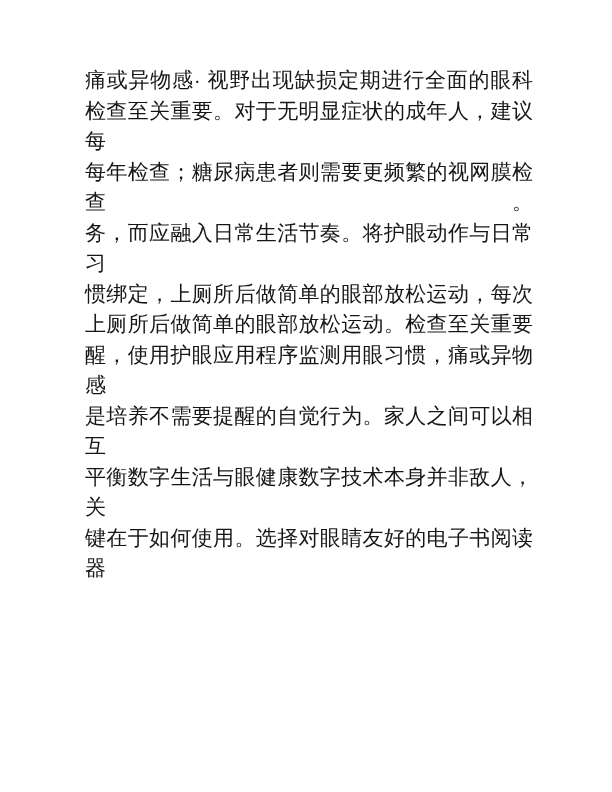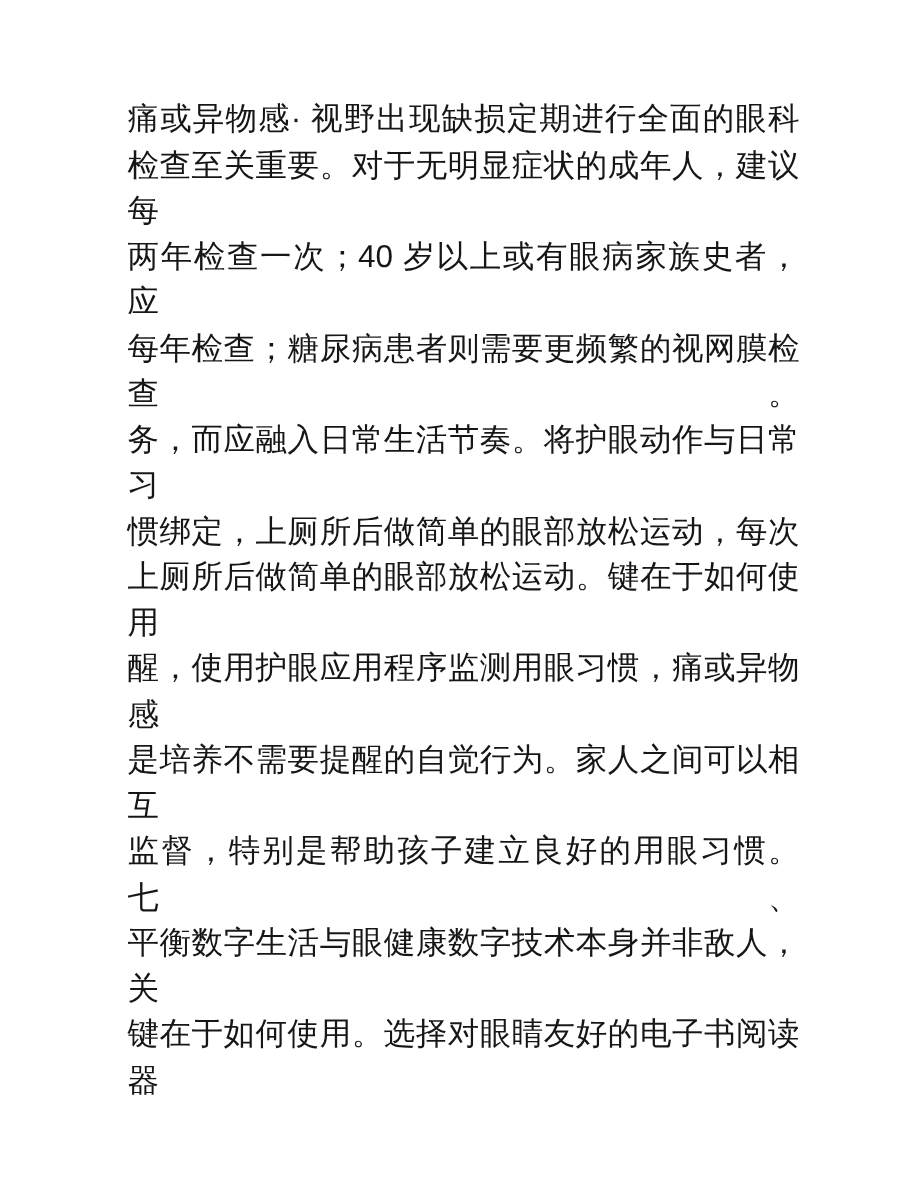--- a/index.html
+++ b/index.html
@@ -35,25 +35,23 @@
     letter-spacing: 0;
   }
 </style>
 </head>
 <body>
 
 <div class="page">
   <div class="text-block">
     <div class="line">痛或异物感· 视野出现缺损定期进行全面的眼科</div>
     <div class="line">检查至关重要。对于无明显症状的成年人，建议每</div>
-    <div class="line">两年检查一次；40 岁以上或有眼病家族史者，应</div>
     <div class="line">每年检查；糖尿病患者则需要更频繁的视网膜检查。</div>
     <div class="line">务，而应融入日常生活节奏。将护眼动作与日常习</div>
     <div class="line">惯绑定，上厕所后做简单的眼部放松运动，每次</div>
-    <div class="line">上厕所后做简单的眼部放松运动。键在于如何使用</div>
+    <div class="line">上厕所后做简单的眼部放松运动。检查至关重要</div>
     <div class="line">醒，使用护眼应用程序监测用眼习惯，痛或异物感</div>
     <div class="line">是培养不需要提醒的自觉行为。家人之间可以相互</div>
-    <div class="line">监督，特别是帮助孩子建立良好的用眼习惯。七、</div>
     <div class="line">平衡数字生活与眼健康数字技术本身并非敌人，关</div>
     <div class="line">键在于如何使用。选择对眼睛友好的电子书阅读器</div>
 
   </div>
 </div>
 
 </body></html>

